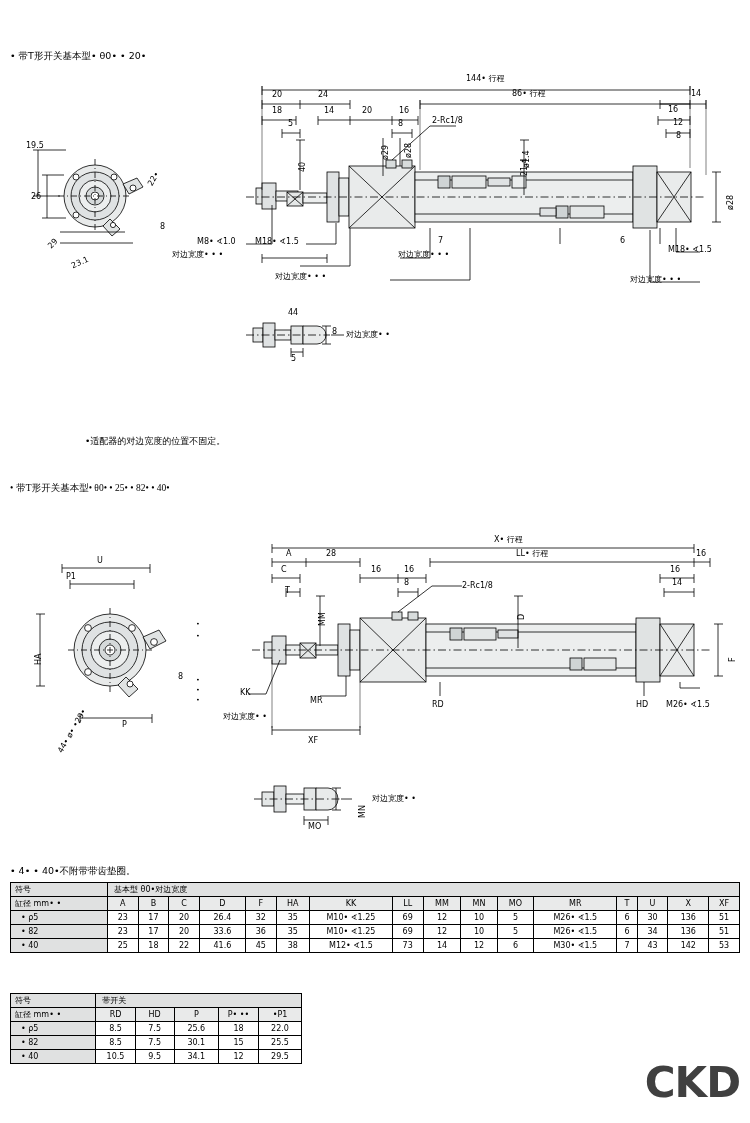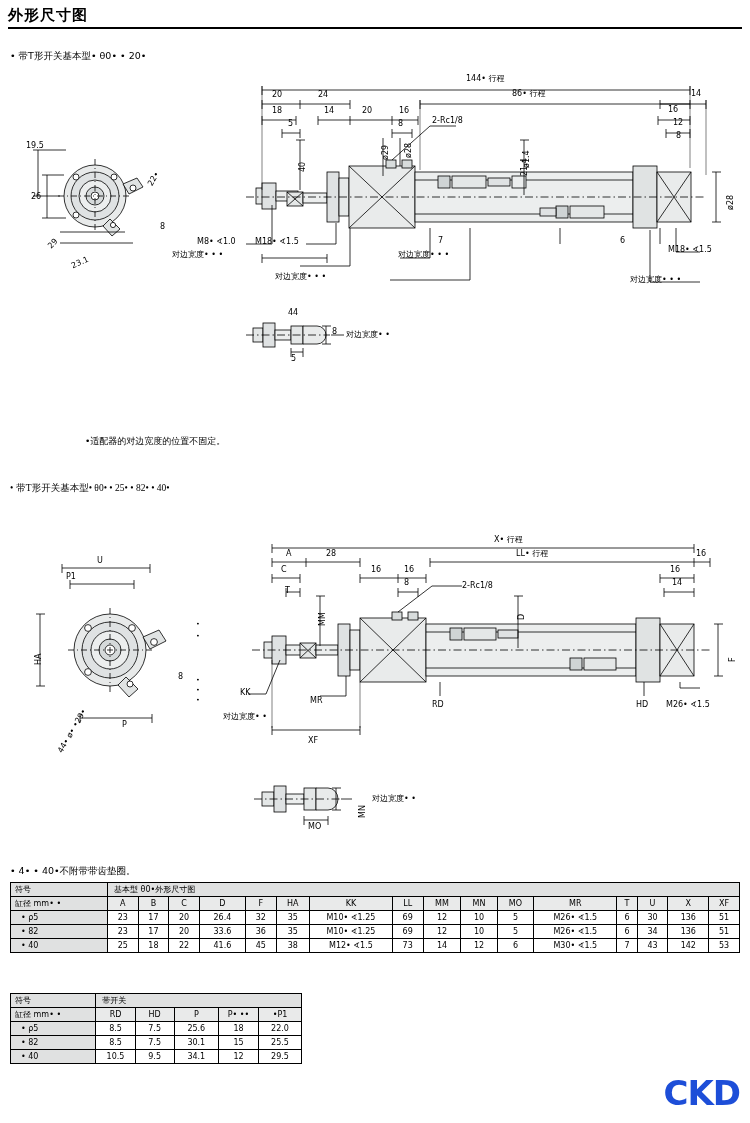--- a/index.html
+++ b/index.html
@@ -35,37 +35,33 @@
   table.spec th,table.spec td{
     border:1px solid #000;text-align:center;
     padding:1px 2px;line-height:11px;font-weight:normal;
     background:#fff;
   }
   table.spec th{background:#e9eaea;font-weight:normal;}
   table.spec td.shade,table.spec th.shade{background:#e0e1e1;}
 
   
   .logo{
-    position:absolute;right:10px;bottom:10px;
+    position:absolute;right:10px;bottom:16px;
     font-family:"DejaVu Sans","Liberation Sans",sans-serif;
-    font-size:34px;font-weight:bold;color:#1d4ed8;letter-spacing:-1px;
+    font-size:42px;font-weight:bold;color:#404040;letter-spacing:-1px;
   }
 
   
   .dwg{position:absolute;left:0;top:0;}
 </style>
 </head>
 <body>
 
 <div class="page">
 
-  <div class="hdr">
-    <div class="hdr-title">外形尺寸图</div>
-    <div class="hdr-rule"></div>
-  </div>
 
   <div class="sec-cap" style="left:10px;top:50px;">
     <span class="bullet">•</span><span>带T形开关基本型• θ0•  • 20•</span>
   </div>
 
   <svg class="dwg" width="750" height="400" viewBox="0 0 750 400">
     <g stroke="#000" fill="none" stroke-width="0.8">
 
       <circle cx="95" cy="196" r="31" fill="#e8eaea"></circle>
       <circle cx="95" cy="196" r="24" fill="#dfe2e3"></circle>
@@ -477,21 +473,21 @@
   <div class="lb xs" style="left:196px;top:676px;">•</div>
   <div class="lb xs" style="left:196px;top:686px;">•</div>
   <div class="lb xs" style="left:196px;top:696px;">•</div>
 
   <div class="lb" style="left:10px;top:866px;font-size:9.5px;">• 4• • 40•不附带带齿垫圈。</div>
 
   <table class="spec" style="left:10px;top:882px;width:730px;">
     <thead>
       <tr>
         <th class="shade" style="width:90px;text-align:left;padding-left:4px;">符号</th>
-        <th class="shade" colspan="16" style="text-align:left;padding-left:6px;">基本型  θ0•外形尺寸图</th>
+        <th class="shade" colspan="16" style="text-align:left;padding-left:6px;">基本型  θ0•对边宽度</th>
       </tr>
       <tr>
         <th class="shade" style="text-align:left;padding-left:4px;">缸径 mm• •</th>
         <th>A</th>
         <th>B</th>
         <th>C</th>
         <th>D</th>
         <th>F</th>
         <th>HA</th>
         <th style="width:78px;">KK</th>

